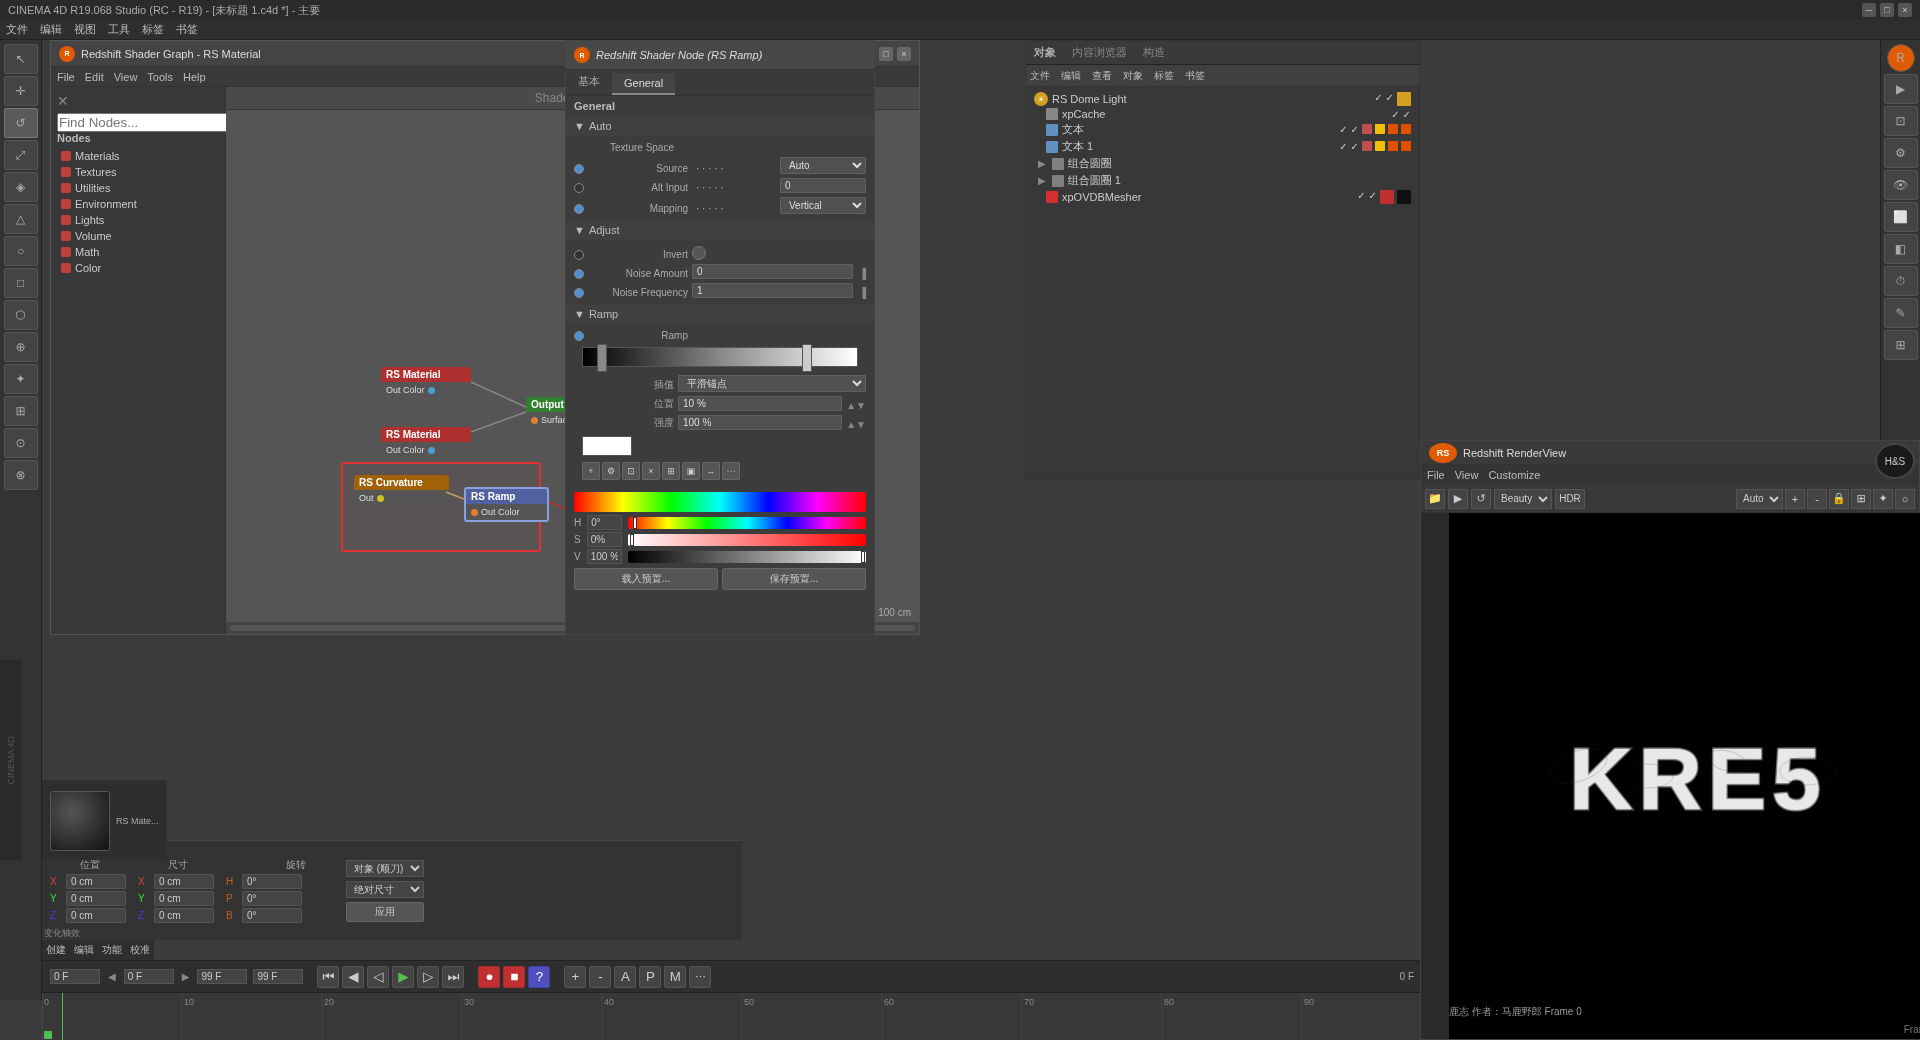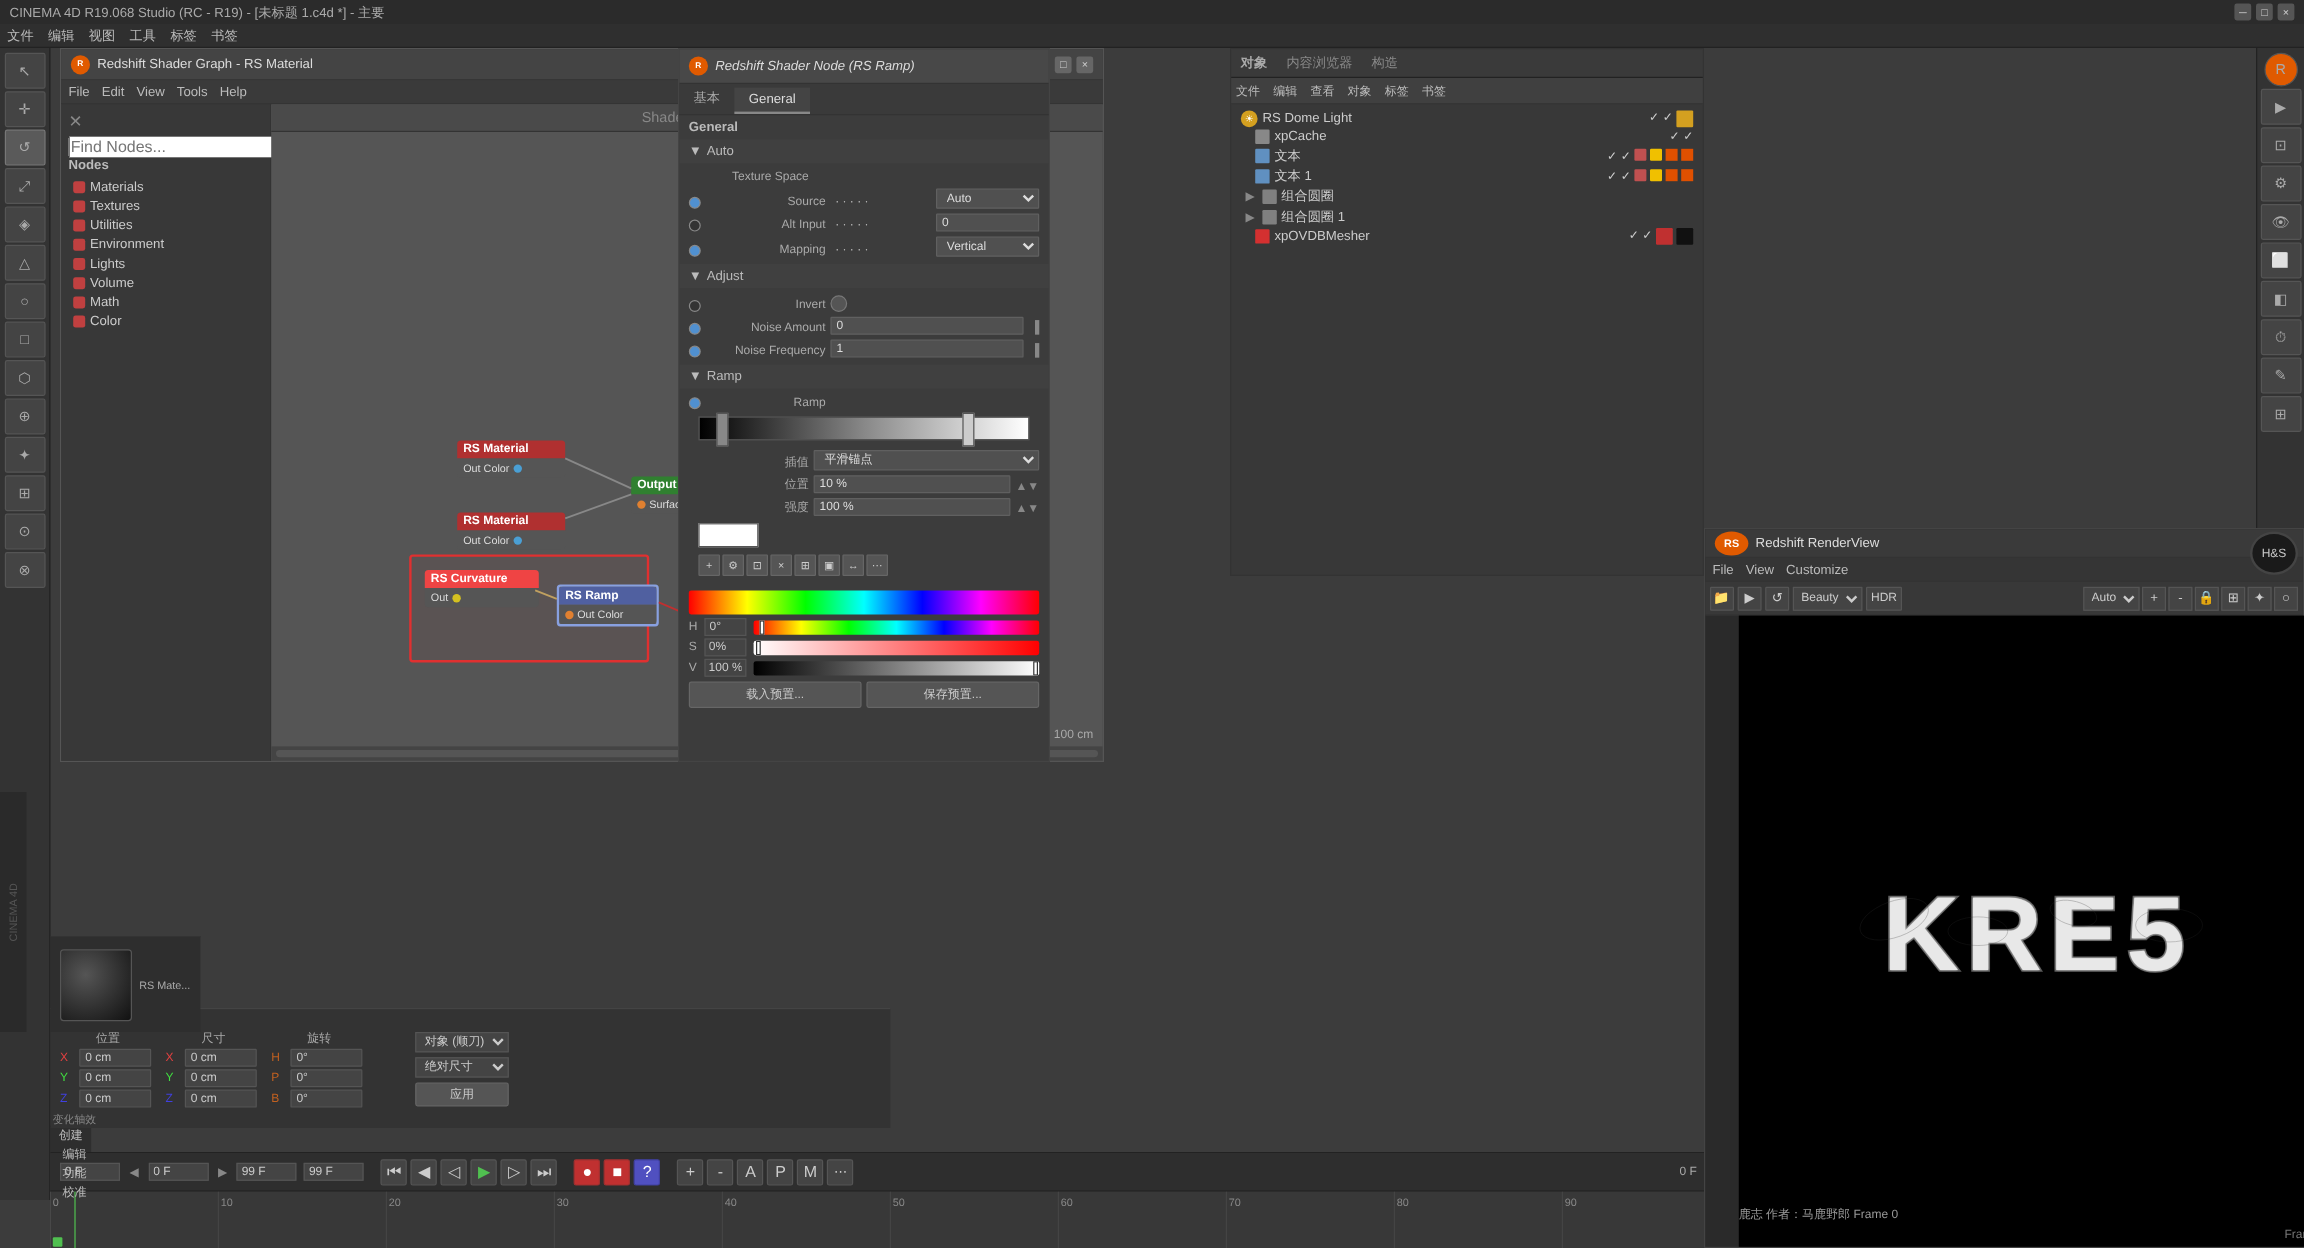--- a/index.html
+++ b/index.html
@@ -57,21 +57,21 @@
     .node-ramp { top: 395px; left: 230px; width: 85px; }
     .node-header { padding: 2px 5px; border-radius: 3px 3px 0 0; font-weight: bold; color: #fff; font-size: 10px; }
     .node-body { background: #555; border-radius: 0 0 3px 3px; padding: 2px 5px; }
     .port-row { display: flex; align-items: center; gap: 3px; font-size: 9px; color: #ddd; padding: 1px 0; }
     .port { width: 7px; height: 7px; border-radius: 50%; flex-shrink: 0; }
     .port-blue { background: #4a9fd4; }
     .port-orange { background: #e08030; }
     .port-yellow { background: #d4c020; }
     .header-red { background: #b03030; }
     .header-green { background: #308030; }
-    .header-blue { background: #ef4444; }
+    .header-blue { background: #a16207; }
     .selection-box { position: absolute; top: 375px; left: 115px; width: 200px; height: 90px; border: 2px solid #e03030; background: rgba(200,50,50,0.05); border-radius: 3px; pointer-events: none; }
 
     
     #rs-node-panel { position: absolute; top: 0; right: 0; width: 310px; height: 590px; background: #3c3c3c; border-left: 1px solid #333; overflow-y: auto; }
     #rs-node-header { background: #484848; padding: 6px 8px; display: flex; align-items: center; gap: 6px; border-bottom: 1px solid #333; }
     #rs-node-logo { width: 16px; height: 16px; background: #e05a00; border-radius: 50%; display: flex; align-items: center; justify-content: center; font-size: 7px; color: #fff; font-weight: bold; }
     #rs-node-title { color: #ddd; font-size: 11px; font-style: italic; }
     .tab-bar { display: flex; background: #3a3a3a; border-bottom: 1px solid #333; align-items: flex-end; }
     .tab { padding: 4px 12px; font-size: 11px; cursor: pointer; color: #aaa; border-bottom: 2px solid transparent; }
     .tab.active { color: #ddd; border-bottom-color: #888; background: #444; }
@@ -678,33 +678,33 @@
       <line x1="1120" y1="0" x2="1120" y2="48" stroke="#444" stroke-width="1"></line>
       <text x="1122" y="12" fill="#888" font-size="9">80</text>
       <line x1="1260" y1="0" x2="1260" y2="48" stroke="#444" stroke-width="1"></line>
       <text x="1262" y="12" fill="#888" font-size="9">90</text>
     </svg>
     
     <div style="position:absolute;bottom:2px;left:2px;width:8px;height:8px;background:#50c050;border-radius:1px;"></div>
   </div>
 </div>
 
-<div style="position:absolute;bottom:80px;left:42px;height:22px;background:#2e2e2e;display:flex;align-items:center;padding:0 4px;gap:2px;border-top:1px solid #222;flex-direction:column;">
+<div style="position:absolute;bottom:80px;left:42px;height:22px;background:#2e2e2e;display:flex;align-items:center;padding:0 4px;gap:2px;border-top:1px solid #222;">
   <span style="color:#bbb;font-size:10px;cursor:pointer;">创建</span>
   <span style="color:#bbb;font-size:10px;cursor:pointer;margin-left:6px;">编辑</span>
   <span style="color:#bbb;font-size:10px;cursor:pointer;margin-left:6px;">功能</span>
   <span style="color:#bbb;font-size:10px;cursor:pointer;margin-left:6px;">校准</span>
 </div>
 
 <div id="obj-props" style="position:absolute;bottom:100px;left:42px;width:700px;height:100px;background:#333;border-top:1px solid #444;display:flex;align-items:center;padding:0 8px;gap:20px;">
   <div style="display:flex;flex-direction:column;gap:2px;">
     <div style="display:flex;gap:8px;align-items:center;font-size:10px;">
       <span style="width:80px;text-align:center;color:#aaa;">位置</span>
       <span style="width:80px;text-align:center;color:#aaa;">尺寸</span>
-      <span style="width:80px;text-align:center;color:#aaa;">旋转</span>
+      <span style="width:80px;text-align:right;color:#aaa;">旋转</span>
     </div>
     <div style="display:flex;gap:4px;align-items:center;">
       <span style="color:#e04040;font-size:10px;width:12px;">X</span>
       <input class="coord-val" value="0 cm" style="">
       <span style="color:#e04040;font-size:10px;width:12px;margin-left:8px;">X</span>
       <input class="coord-val" value="0 cm" style="">
       <span style="color:#c06020;font-size:10px;width:12px;margin-left:8px;">H</span>
       <input class="coord-val" value="0°" style="">
     </div>
     <div style="display:flex;gap:4px;align-items:center;">

